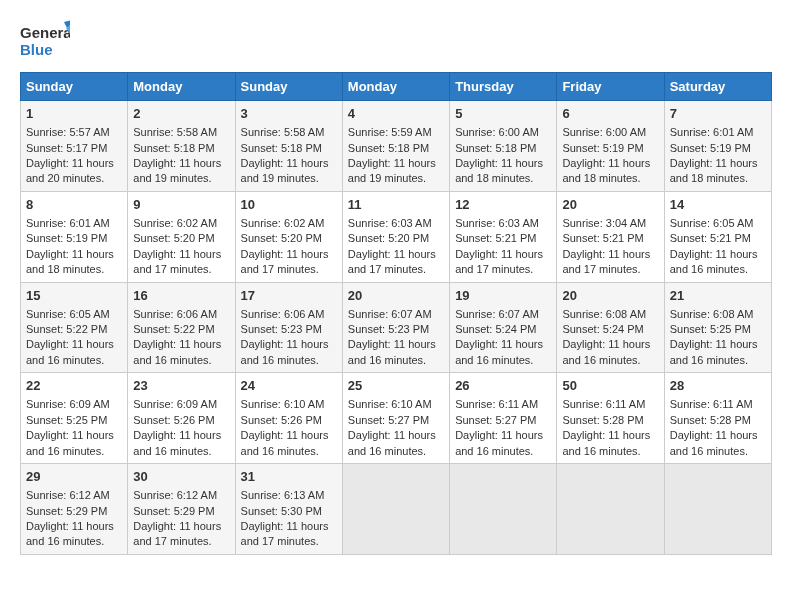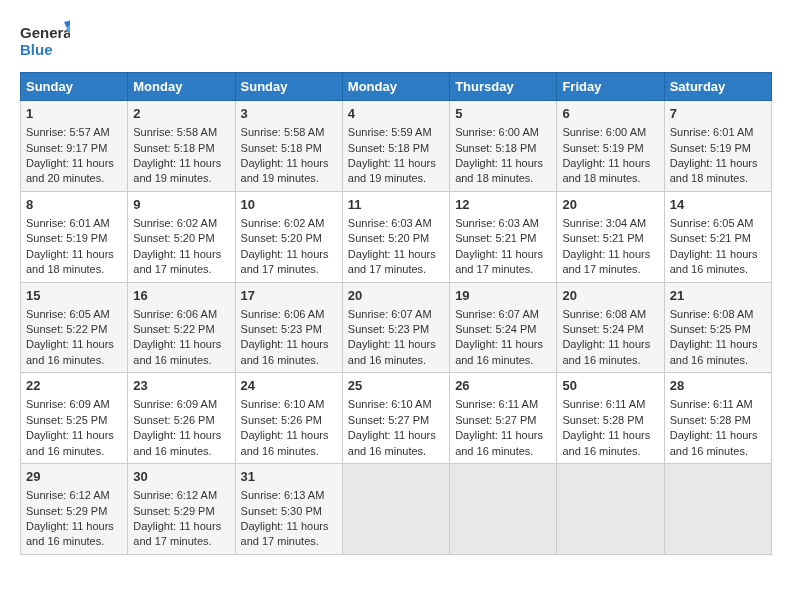--- a/index.html
+++ b/index.html
@@ -103,21 +103,21 @@
         <th>Thursday</th>
         <th>Friday</th>
         <th>Saturday</th>
       </tr>
   </thead>
   <tbody>
   <tr>
         <td>
           <span class="day-number">1</span>
           <div>Sunrise: 5:57 AM</div>
-          <div>Sunset: 9:17 PM</div>
+          <div>Sunset: 5:17 PM</div>
           <div>Daylight: 11 hours</div>
           <div>and 20 minutes.</div>
         </td>
         <td>
           <span class="day-number">2</span>
           <div>Sunrise: 5:58 AM</div>
           <div>Sunset: 5:18 PM</div>
           <div>Daylight: 11 hours</div>
           <div>and 19 minutes.</div>
         </td>

